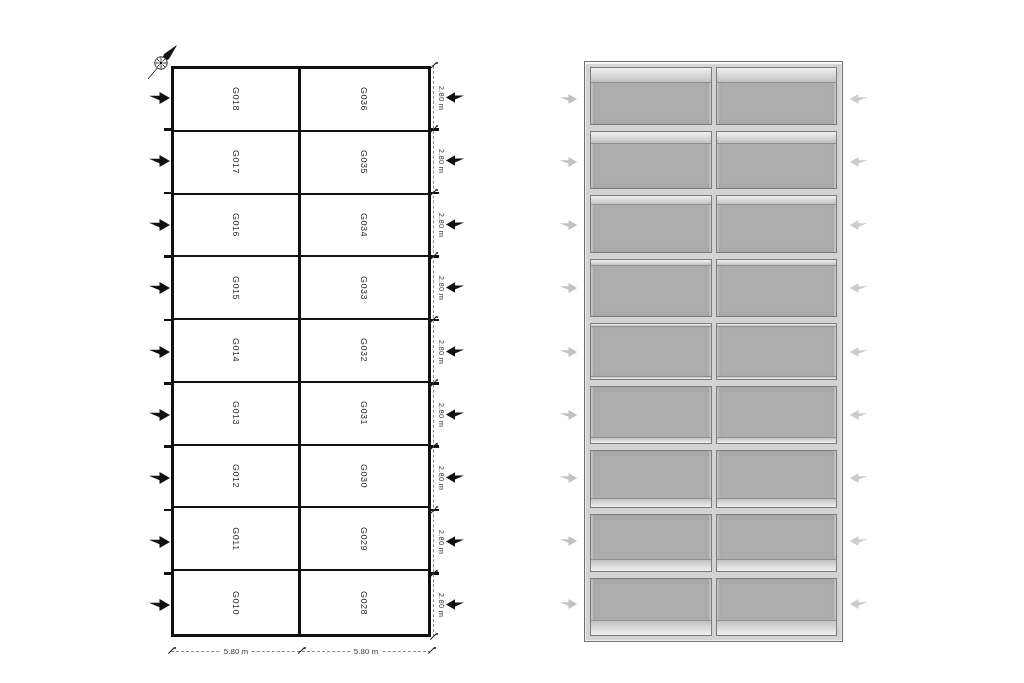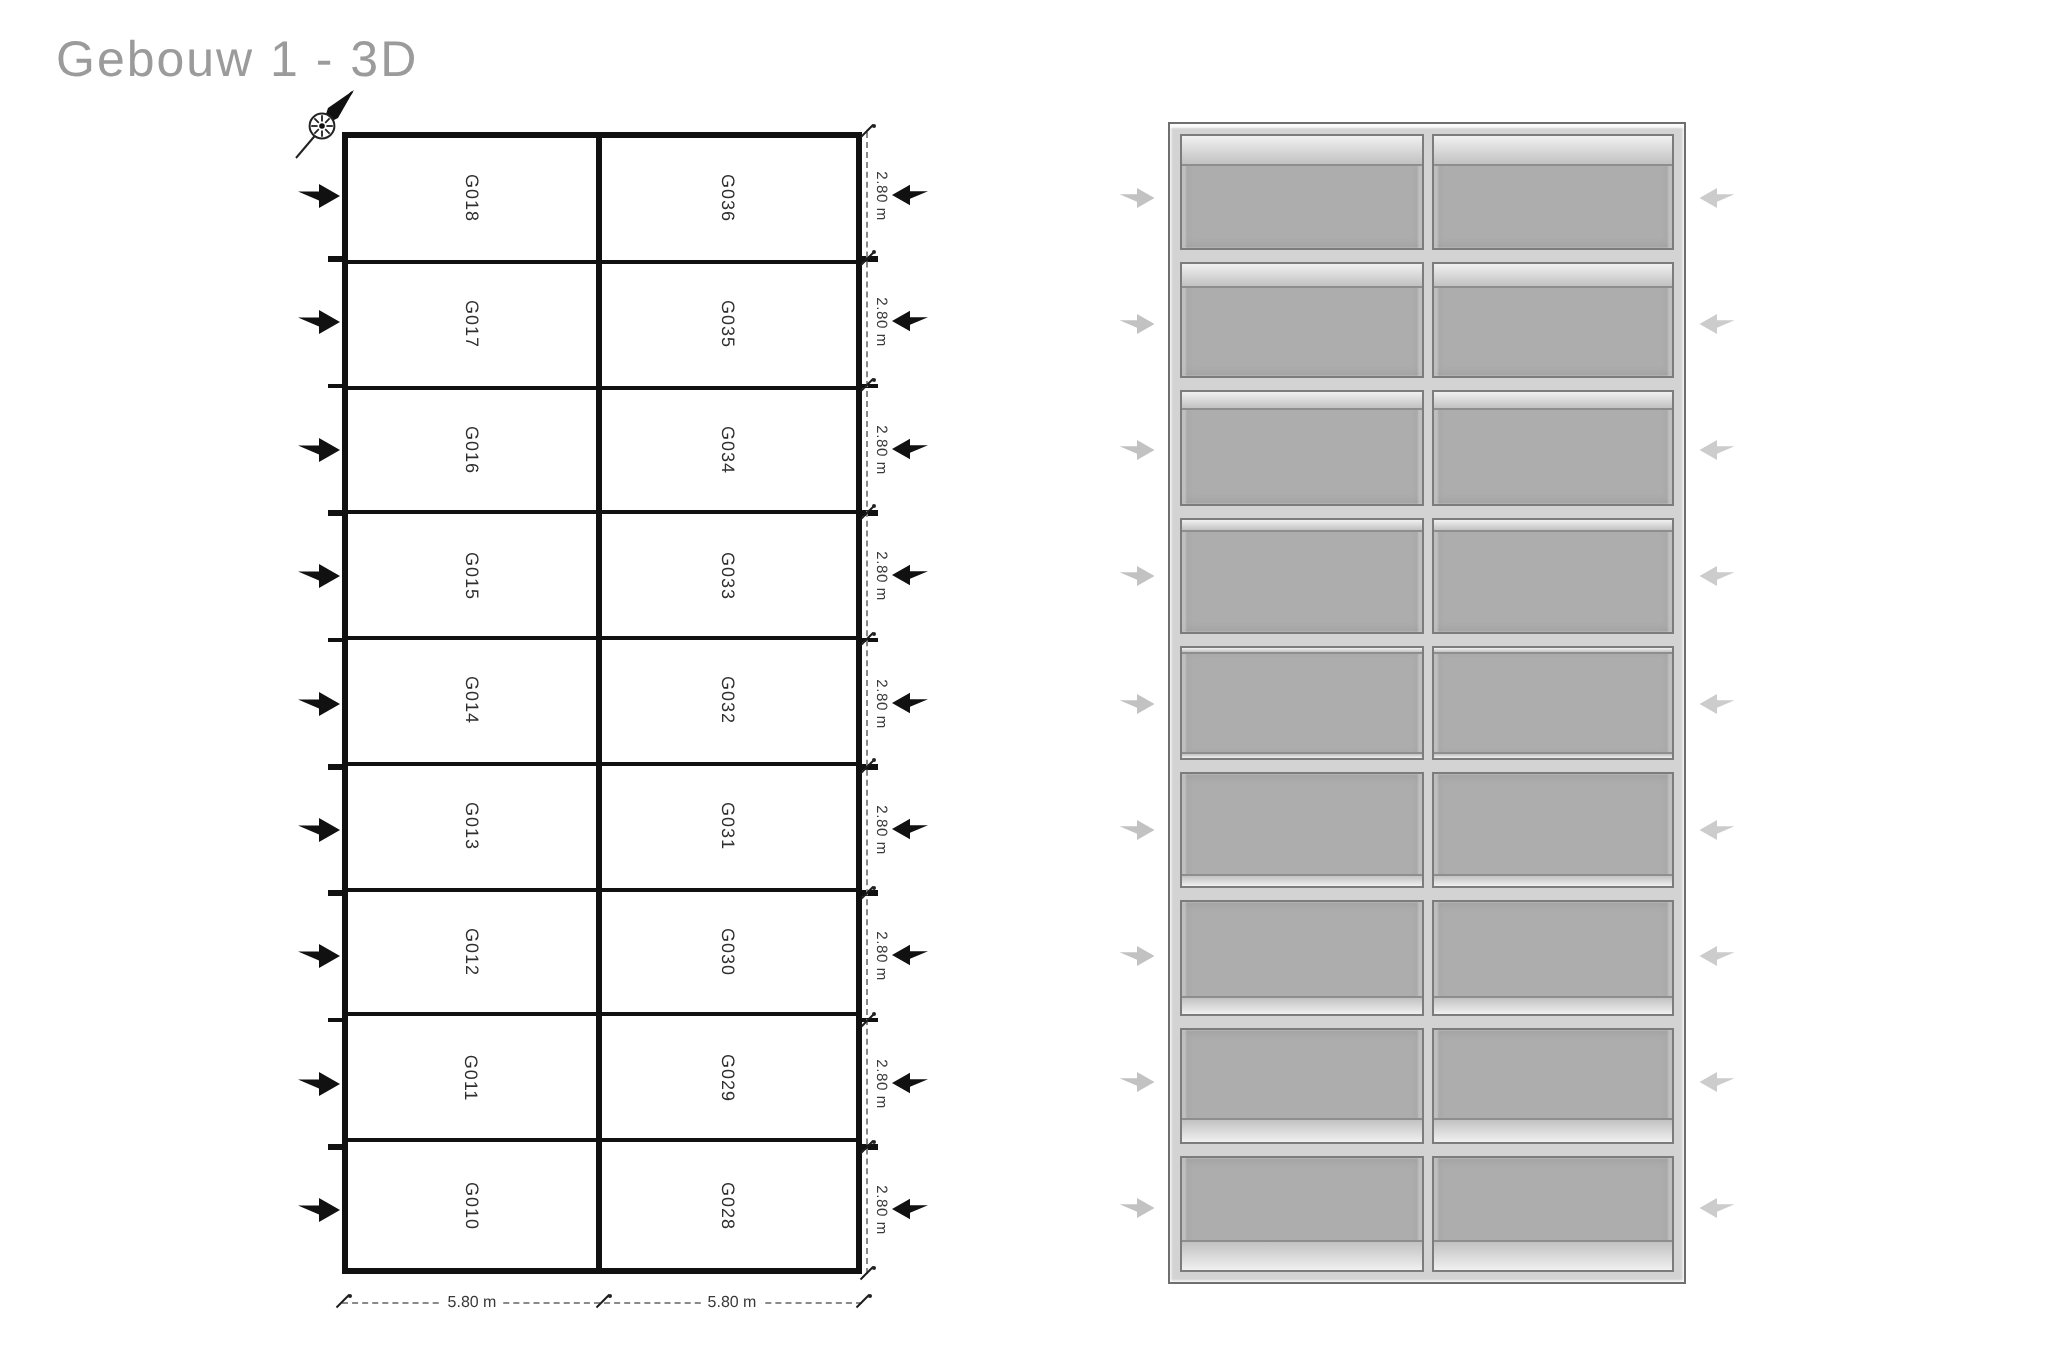--- a/index.html
+++ b/index.html
@@ -36,21 +36,20 @@
   .cell3d{position:relative;background:#adadad;border:1px solid #7c7c7c;box-sizing:border-box;overflow:hidden;
           box-shadow:inset 2px 0 1px rgba(255,255,255,.3),inset -2px 0 1px rgba(255,255,255,.3),
                      inset 0 0 6px rgba(0,0,0,.12);}
   .face{position:absolute;left:0;right:0;}
 </style>
 </head>
 <body>
 
 <div class="canvas">
 
-  <div class="title">Gebouw 1 - 3D</div>
 
   <svg class="compass" width="36" height="40" viewBox="0 0 36 40">
     <line x1="4" y1="37" x2="32" y2="4" stroke="#222" stroke-width="1"></line>
     <polygon points="33,3 20,12 17,21 25,17" fill="#111"></polygon>
     <circle cx="17" cy="21" r="6.2" fill="#fff" stroke="#222" stroke-width="1"></circle>
     <g stroke="#222" stroke-width="0.9">
       <line x1="19.2" y1="21" x2="22.4" y2="21"></line>
         <line x1="14.8" y1="21" x2="11.6" y2="21"></line>
       <line x1="17" y1="18.8" x2="17" y2="15.6"></line>
         <line x1="17" y1="23.2" x2="17" y2="26.4"></line>

